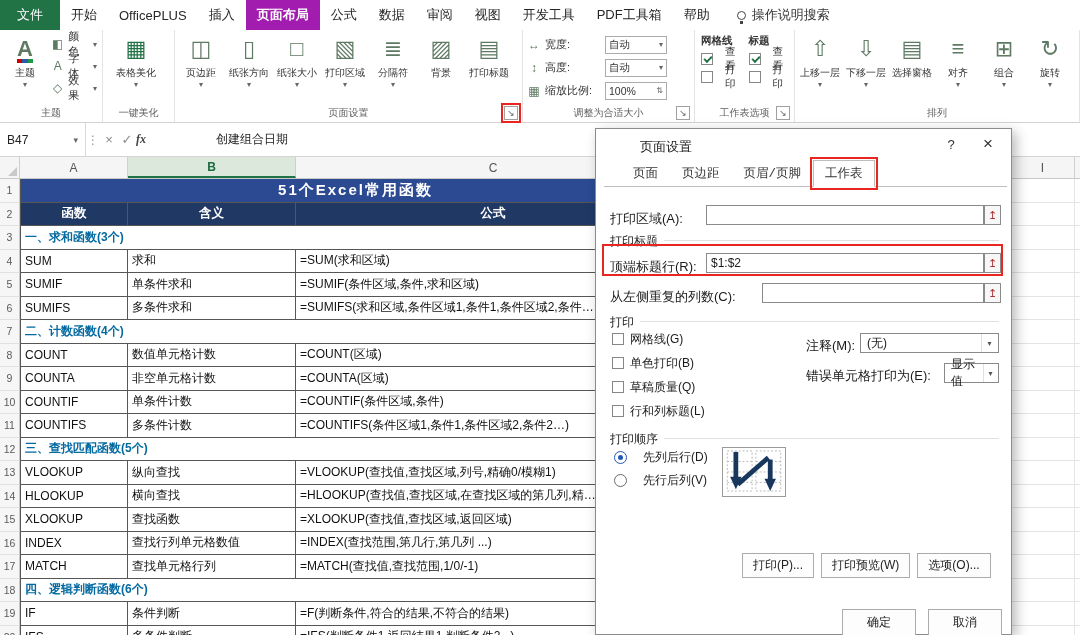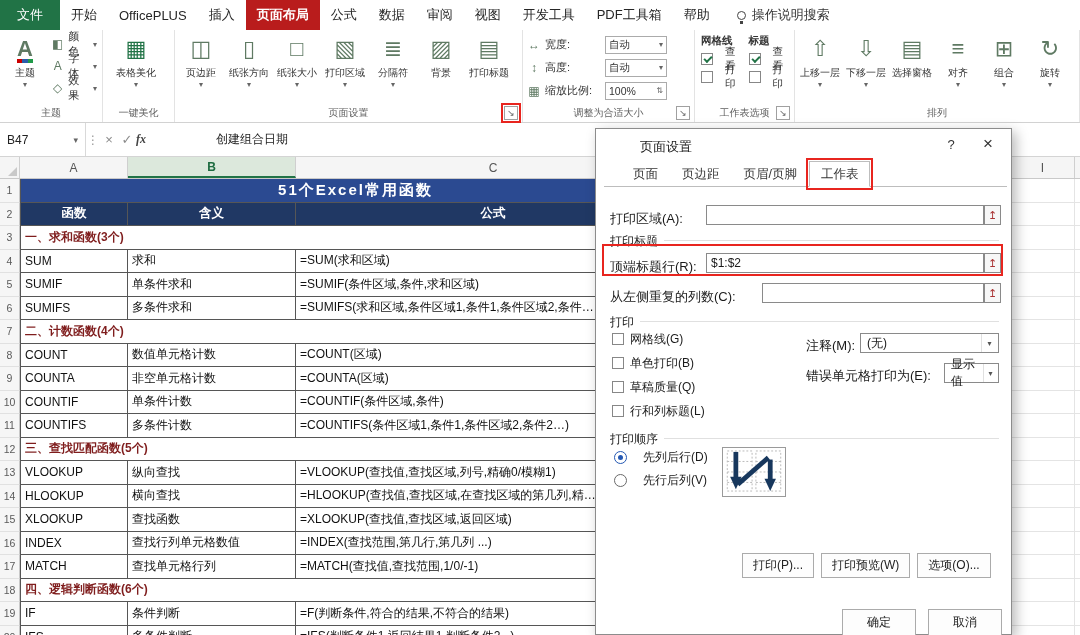--- a/index.html
+++ b/index.html
@@ -5,21 +5,21 @@
   html,body{margin:0;padding:0;width:1080px;height:635px;overflow:hidden;background:#fff;
     font-family:"Liberation Sans","DejaVu Sans",sans-serif;}
   *{box-sizing:border-box;}
   .app{position:relative;width:1080px;height:635px;background:#fff;overflow:hidden;}
 
   
   .tabbar{position:absolute;top:0;left:0;width:100%;height:30px;display:flex;align-items:stretch;background:#fff;}
   .file-tab{background:#217346;color:#fff;padding:0 17px;font-size:13px;display:flex;align-items:center;cursor:default;}
   .tabs{display:flex;align-items:stretch;}
   .rtab{padding:0 11px;font-size:13px;display:flex;align-items:center;color:#262626;}
-  .rtab.active{background:#b91c1c;color:#fff;font-weight:bold;}
+  .rtab.active{background:#a21caf;color:#fff;font-weight:bold;}
   .tellme{display:flex;align-items:center;gap:6px;margin-left:16px;font-size:13px;color:#333;}
   .bulb{width:9px;height:9px;border:1.5px solid #444;border-radius:50%;position:relative;}
   .bulb::after{content:"";position:absolute;left:2px;top:9px;width:3px;height:3px;background:#444;}
 
   
   .ribbon{position:absolute;top:30px;left:0;width:100%;height:93px;display:flex;background:#fff;border-bottom:1px solid #d2d2d2;}
   .rgroup{display:flex;flex-direction:column;border-right:1px solid #e3e3e3;padding:3px 2px 0 2px;flex:none;}
   .rg-body{flex:1;display:flex;align-items:stretch;}
   .rg-foot{height:18px;font-size:10px;color:#5f5f5f;display:flex;align-items:center;justify-content:center;position:relative;}
   .launcher{position:absolute;right:2px;bottom:2px;width:14px;height:14px;border:1px solid #a0a0a0;color:#666;
@@ -81,31 +81,31 @@
   .rows{position:relative;}
   .grow{height:23.5px;display:flex;}
   .rn{width:20px;background:#f6f6f6;border-right:1px solid #c9c9c9;border-bottom:1px solid #e1e1e1;
     font-size:10.5px;color:#5a5a5a;display:flex;align-items:center;justify-content:center;flex:none;}
   .cell{border-right:1px solid #565656;border-bottom:1px solid #565656;font-size:12px;display:flex;
     align-items:center;background:#fff;overflow:hidden;white-space:nowrap;flex:none;}
   .cell.c0,.cell.span{border-left:1px solid #565656;}
   .c0{width:108px;} .c1{width:168px;} .c2{width:395px;} .span{width:671px;}
   .title-cell{background:#2B4A91;color:#fff;font-weight:bold;font-size:15px;justify-content:center;letter-spacing:2px;}
   .hdr-cell{background:#203864;color:#fff;font-weight:bold;justify-content:center;font-size:12.5px;}
-  .cat-cell{color:#7f1d1d;font-weight:bold;padding:0 4px;}
+  .cat-cell{color:#0369a1;font-weight:bold;padding:0 4px;}
   .data-cell{color:#111;padding:0 4px;}
 
   
   .dialog{position:absolute;left:595px;top:128px;width:417px;height:507px;background:#fff;
     border:1px solid #8c8c8c;box-shadow:4px 4px 12px rgba(0,0,0,.28);z-index:10;font-size:12px;color:#1a1a1a;}
   .dlg-title{position:absolute;left:44px;top:9px;font-size:13px;}
   .dlg-help{position:absolute;right:52px;top:8px;font-size:13px;color:#333;width:16px;text-align:center;}
   .dlg-close{position:absolute;right:14px;top:5px;font-size:17px;color:#333;width:18px;text-align:center;}
-  .dlg-tabs{position:absolute;left:8px;right:4px;top:32px;height:26px;display:flex;
-    padding-left:17px;border-bottom:1px solid #bdbdbd;}
+  .dlg-tabs{position:absolute;left:8px;right:4px;top:32px;height:26px;display:flex;align-items:flex-end;
+    padding-left:17px;border-bottom:1px solid #bdbdbd;font-family:Liberation Mono, monospace;}
   .dtab{padding:4px 11px;font-size:12.5px;color:#333;border:1px solid transparent;margin-bottom:-1px;}
   .dtab.active{background:#fff;border:1px solid #bdbdbd;border-bottom:1px solid #fff;}
   .red-box{outline:2px solid #E8251F;outline-offset:1px;}
   .dlg-lbl{position:absolute;font-size:13px;white-space:nowrap;}
   .dlg-sec{position:absolute;font-size:12px;color:#222;background:#fff;z-index:2;padding-right:6px;}
   .dlg-gline{position:absolute;border-top:1px solid #e0e0e0;}
   .dlg-input{position:absolute;height:20px;border:1px solid #8a8a8a;background:#fff;display:flex;
     align-items:center;padding:0 4px;font-size:12px;}
   .collapse-btn{position:absolute;width:17px;height:20px;border:1px solid #8a8a8a;background:#f7f7f7;
     display:flex;align-items:center;justify-content:center;font-size:11px;color:#a33;}

